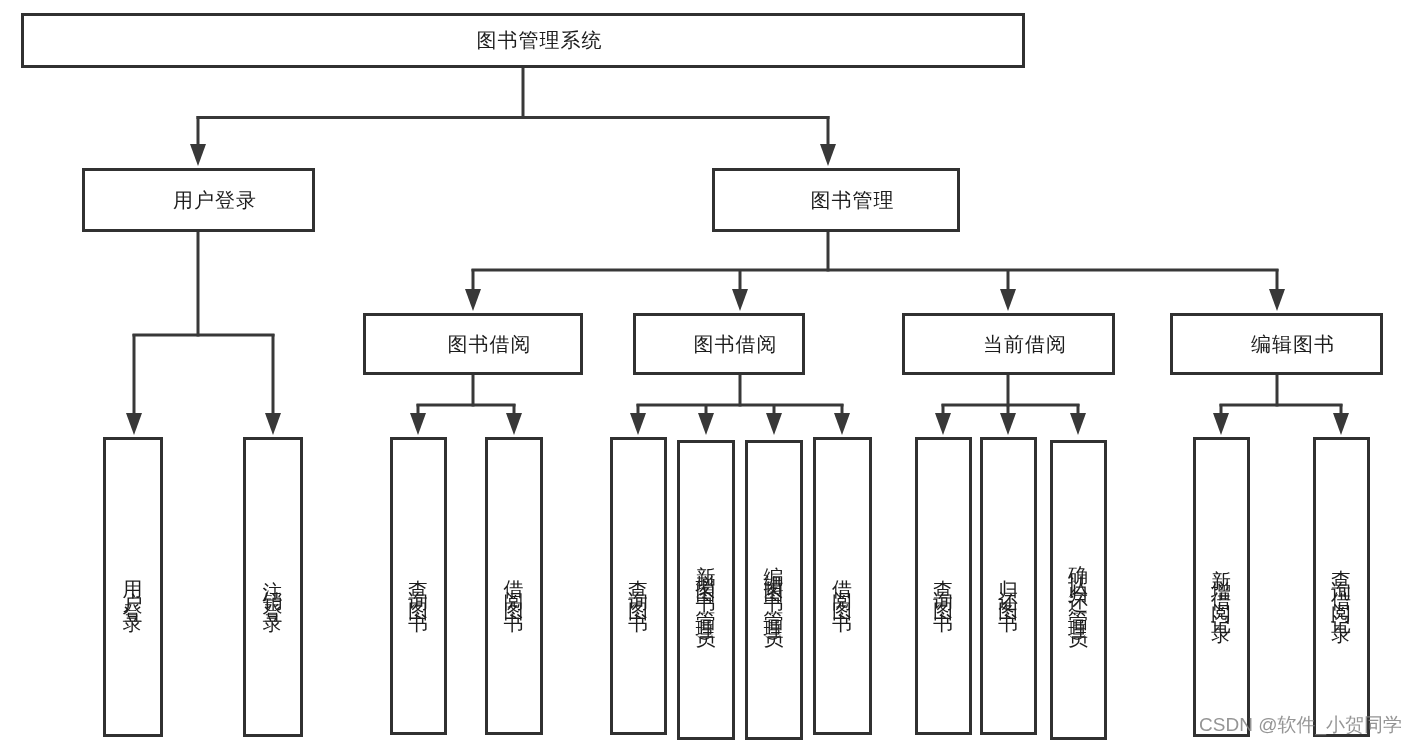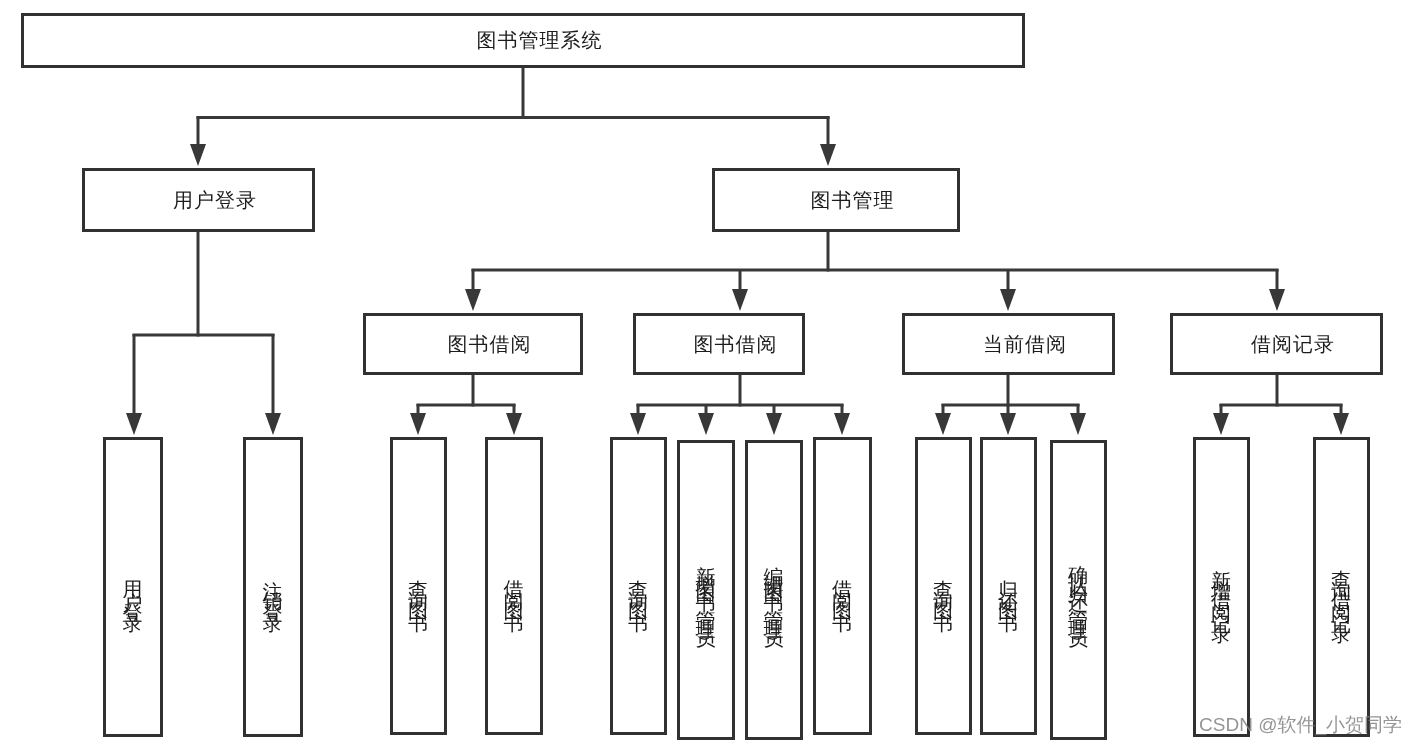--- a/index.html
+++ b/index.html
@@ -113,21 +113,21 @@
 <div class="hbox" style="left:363px;top:313px;width:220px;height:62px;">
   <span>图书借阅</span>
 </div>
 <div class="hbox" style="left:633px;top:313px;width:172px;height:62px;justify-content:center;">
   <span>图书借阅</span>
 </div>
 <div class="hbox" style="left:902px;top:313px;width:213px;height:62px;text-align:right;">
   <span>当前借阅</span>
 </div>
 <div class="hbox" style="left:1170px;top:313px;width:213px;height:62px;">
-  <span>借阅记录</span>
+  <span>编辑图书</span>
 </div>
 
 <div class="vbox" style="left:103px;top:437px;width:60px;height:300px;">
   <span class="vtext">用户登录</span>
 </div>
 <div class="vbox" style="left:243px;top:437px;width:60px;height:300px;">
   <span class="vtext">注销登录</span>
 </div>
 
 <div class="vbox" style="left:390px;top:437px;width:57px;height:298px;">

